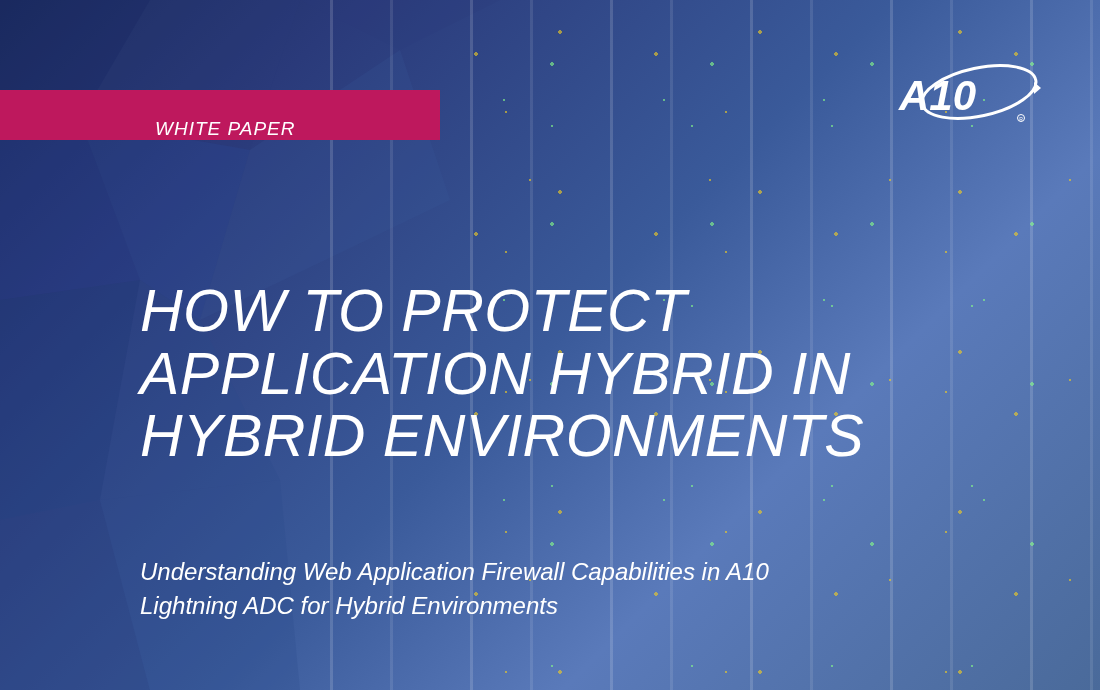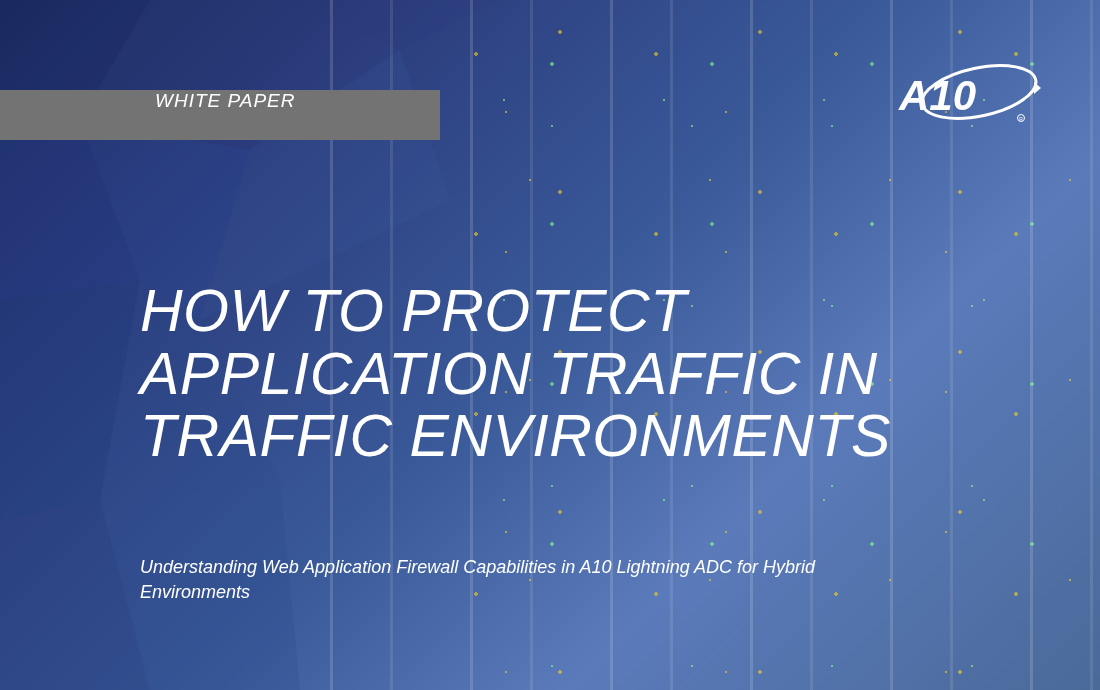--- a/index.html
+++ b/index.html
@@ -74,24 +74,24 @@
       radial-gradient(circle at 50% 90%, #f5d020 1.5px, transparent 1.5px);
     background-size: 180px 180px, 160px 200px, 200px 160px, 140px 180px, 220px 140px, 160px 160px, 180px 200px;
   }
   
   .badge {
     position: absolute;
     top: 90px;
     left: 0;
     width: 440px;
     height: 50px;
-    background-color: #737373;
+    background-color: #be185d;
     z-index: 10;
     display: flex;
-    align-items: flex-start;
+    align-items: flex-end;
     padding-left: 155px;
   }
   
   .badge-text {
     color: #ffffff;
     font-size: 19px;
     font-style: italic;
     letter-spacing: 1px;
     font-weight: 400;
   }
@@ -123,21 +123,21 @@
   .subtitle {
     position: absolute;
     top: 555px;
     left: 140px;
     z-index: 10;
     max-width: 700px;
   }
   
   .subtitle-text {
     color: #ffffff;
-    font-size: 18px;
+    font-size: 24px;
     font-style: italic;
     font-weight: 400;
     line-height: 1.4;
   }
 </style>
 </head>
 <body>
 
 <div class="background"></div>
 
@@ -165,18 +165,18 @@
   <svg width="165" height="70" viewBox="0 0 165 70">
     <ellipse cx="100" cy="32" rx="58" ry="24" fill="none" stroke="#ffffff" stroke-width="3" transform="rotate(-12 100 32)"></ellipse>
     <path d="M 155 22 L 162 28 L 155 34 Z" fill="#ffffff"></path>
     <text x="20" y="50" font-family="Arial Black, Arial" font-size="42" font-weight="900" font-style="italic" fill="#ffffff">A10</text>
     <circle cx="142" cy="58" r="3.5" fill="none" stroke="#ffffff" stroke-width="1"></circle>
     <text x="142" y="61" font-family="Arial" font-size="5" fill="#ffffff" text-anchor="middle">R</text>
   </svg>
 </div>
 
 <div class="title">
-  <div class="title-text">HOW TO PROTECT APPLICATION TRAFFIC IN TRAFFIC ENVIRONMENTS</div>
+  <div class="title-text">HOW TO PROTECT APPLICATION HYBRID IN HYBRID ENVIRONMENTS</div>
 </div>
 
 <div class="subtitle">
   <div class="subtitle-text">Understanding Web Application Firewall Capabilities in A10 Lightning ADC for Hybrid Environments</div>
 </div>
 
 </body></html>

